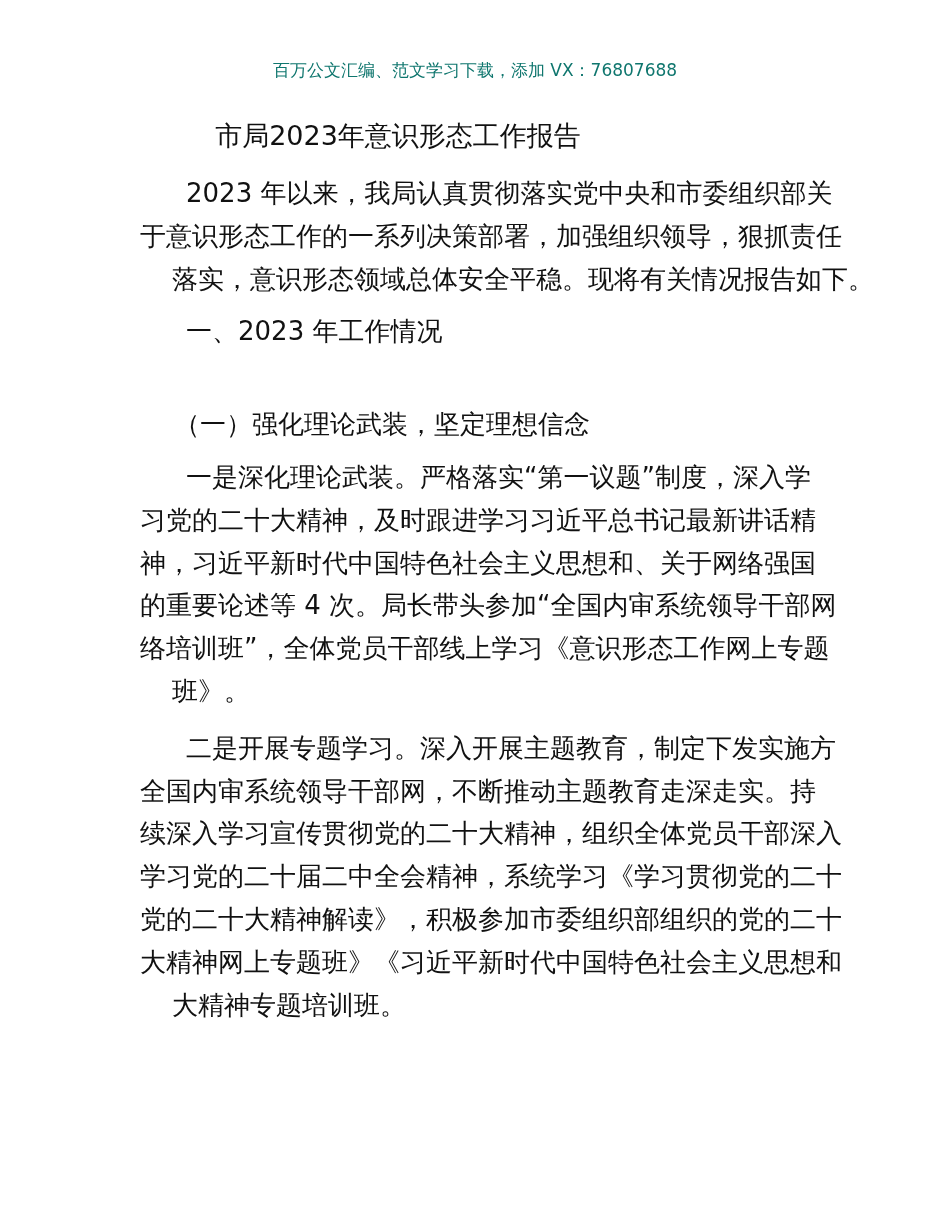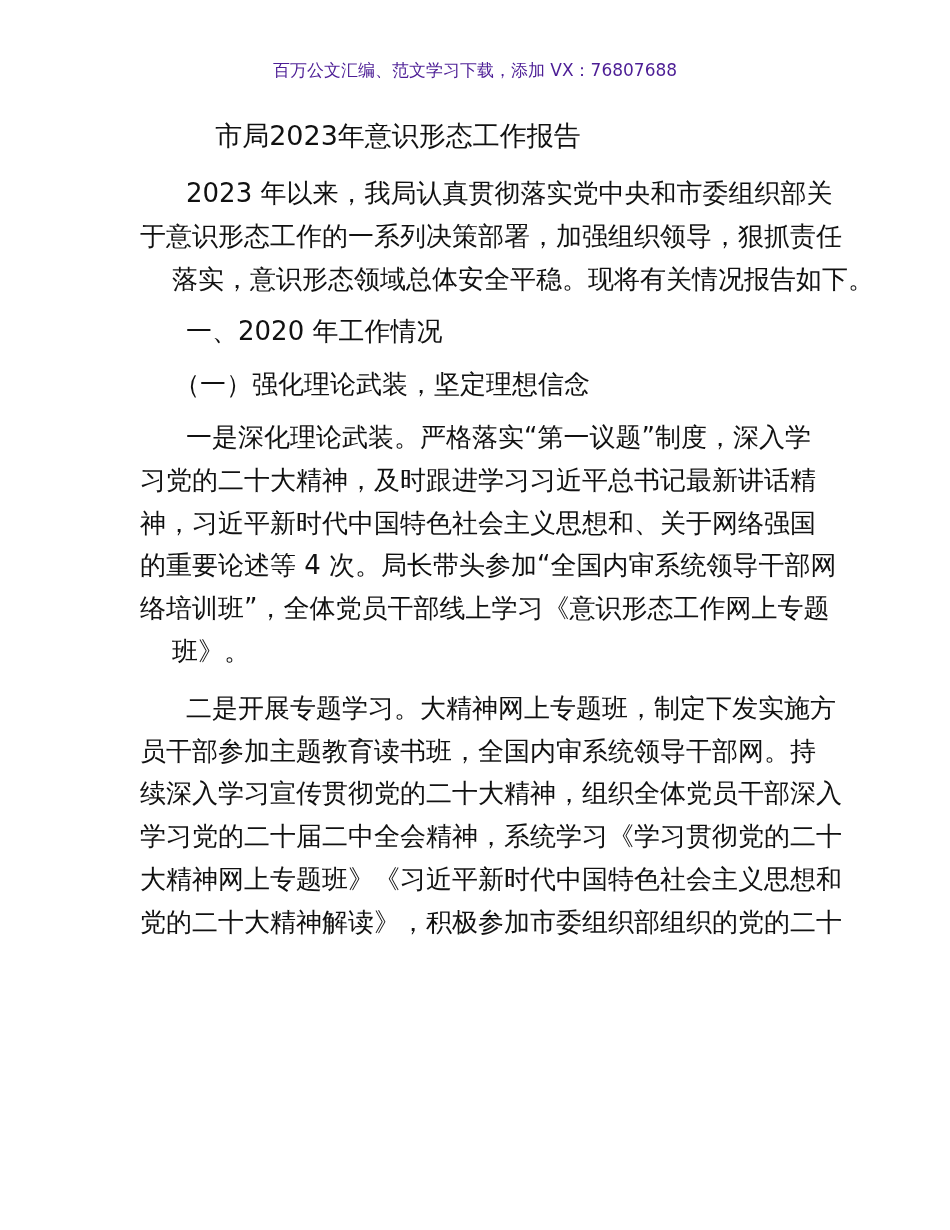--- a/index.html
+++ b/index.html
@@ -16,21 +16,21 @@
       color: #111111;
     }
     .watermark {
       position: absolute;
       top: 56px;
       left: 0;
       width: 950px;
       text-align: center;
       font-size: 17px;
       line-height: 28px;
-      color: #4c1d95;
+      color: #0f766e;
     }
     .doc-title {
       position: absolute;
       top: 116px;
       left: 0;
       width: 796px;
       text-align: center;
       font-size: 27px;
       line-height: 40px;
       color: #111111;
@@ -71,37 +71,38 @@
 <div class="doc-title">市局2023年意识形态工作报告</div>
 
 <div class="body-text">
   <div>
     <div class="line indent">2023 年以来，我局认真贯彻落实党中央和市委组织部关</div>
     <div class="line">于意识形态工作的一系列决策部署，加强组织领导，狠抓责任</div>
     <div class="line last">落实，意识形态领域总体安全平稳。现将有关情况报告如下。</div>
   </div>
 
   <div class="gap-sm"></div>
-  <div class="line indent heading">一、2020 年工作情况</div>
+  <div class="line indent heading">一、2023 年工作情况</div>
 
   <div class="gap-sm"></div>
-  <div class="line indent heading" style="padding-left:34px;">（一）强化理论武装，坚定理想信念</div>
+  <div class="line indent heading" style="padding-left:34px;margin-top:40px;">（一）强化理论武装，坚定理想信念</div>
 
   <div class="gap-sm"></div>
   <div>
     <div class="line indent">一是深化理论武装。严格落实“第一议题”制度，深入学</div>
     <div class="line">习党的二十大精神，及时跟进学习习近平总书记最新讲话精</div>
     <div class="line">神，习近平新时代中国特色社会主义思想和、关于网络强国</div>
     <div class="line">的重要论述等 4 次。局长带头参加“全国内审系统领导干部网</div>
     <div class="line">络培训班”，全体党员干部线上学习《意识形态工作网上专题</div>
     <div class="line last">班》。</div>
   </div>
 
   <div class="gap-lg"></div>
   <div>
-    <div class="line indent">二是开展专题学习。大精神网上专题班，制定下发实施方</div>
-    <div class="line">员干部参加主题教育读书班，全国内审系统领导干部网。持</div>
+    <div class="line indent">二是开展专题学习。深入开展主题教育，制定下发实施方</div>
+    <div class="line">全国内审系统领导干部网，不断推动主题教育走深走实。持</div>
     <div class="line">续深入学习宣传贯彻党的二十大精神，组织全体党员干部深入</div>
     <div class="line">学习党的二十届二中全会精神，系统学习《学习贯彻党的二十</div>
+    <div class="line">党的二十大精神解读》，积极参加市委组织部组织的党的二十</div>
     <div class="line">大精神网上专题班》《习近平新时代中国特色社会主义思想和</div>
-    <div class="line">党的二十大精神解读》，积极参加市委组织部组织的党的二十</div>
+    <div class="line last">大精神专题培训班。</div>
   </div>
 </div>
 
 </body></html>

